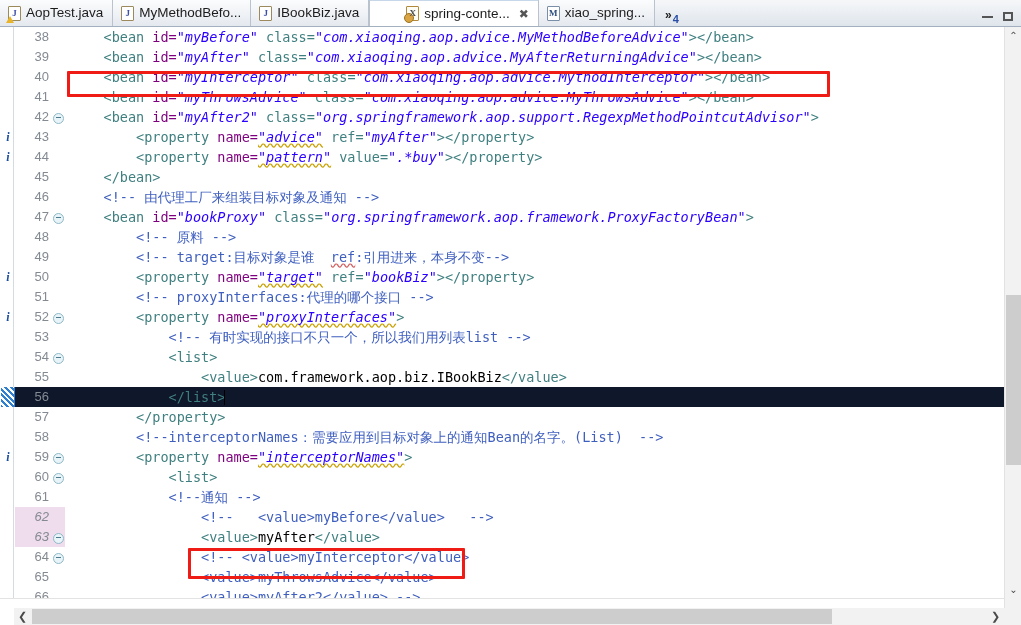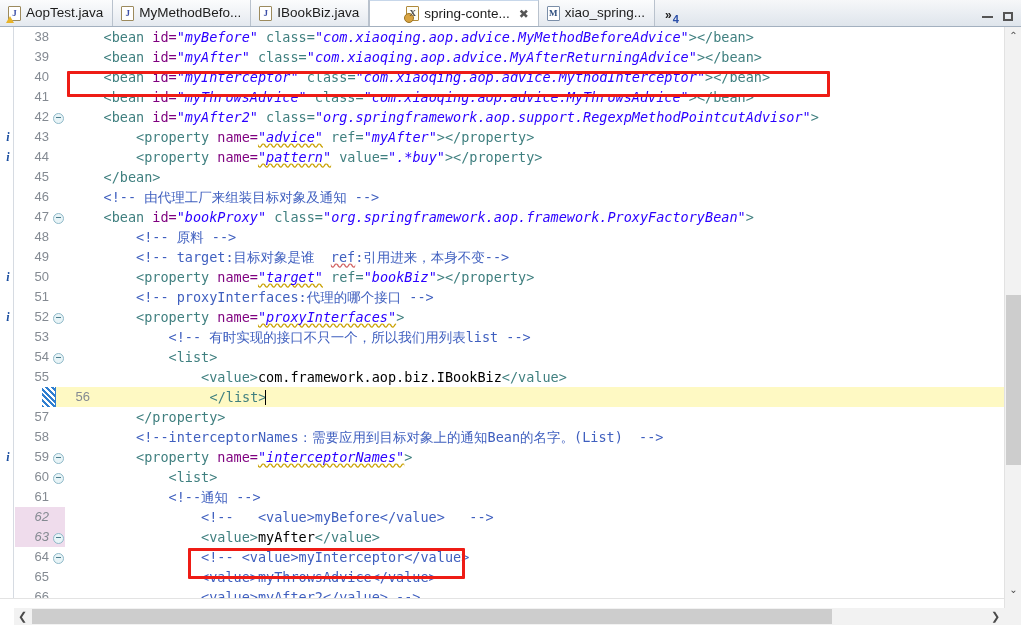--- a/index.html
+++ b/index.html
@@ -161,21 +161,21 @@
     font-size: 13.5px;
   }
 
   .line {
     position: relative;
     height: 20px;
     line-height: 20px;
     white-space: pre;
     display: flex;
   }
-  .line.current { background: #fef9c3; margin-left: 41px; }
+  .line.current { background: #0f172a; }
 
   .ln-marker {
     width: 14px;
     flex: 0 0 14px;
     text-align: center;
     font-family: "Liberation Serif", serif;
     font-size: 12px;
     font-weight: bold;
     font-style: italic;
     color: #1b4ea0;

